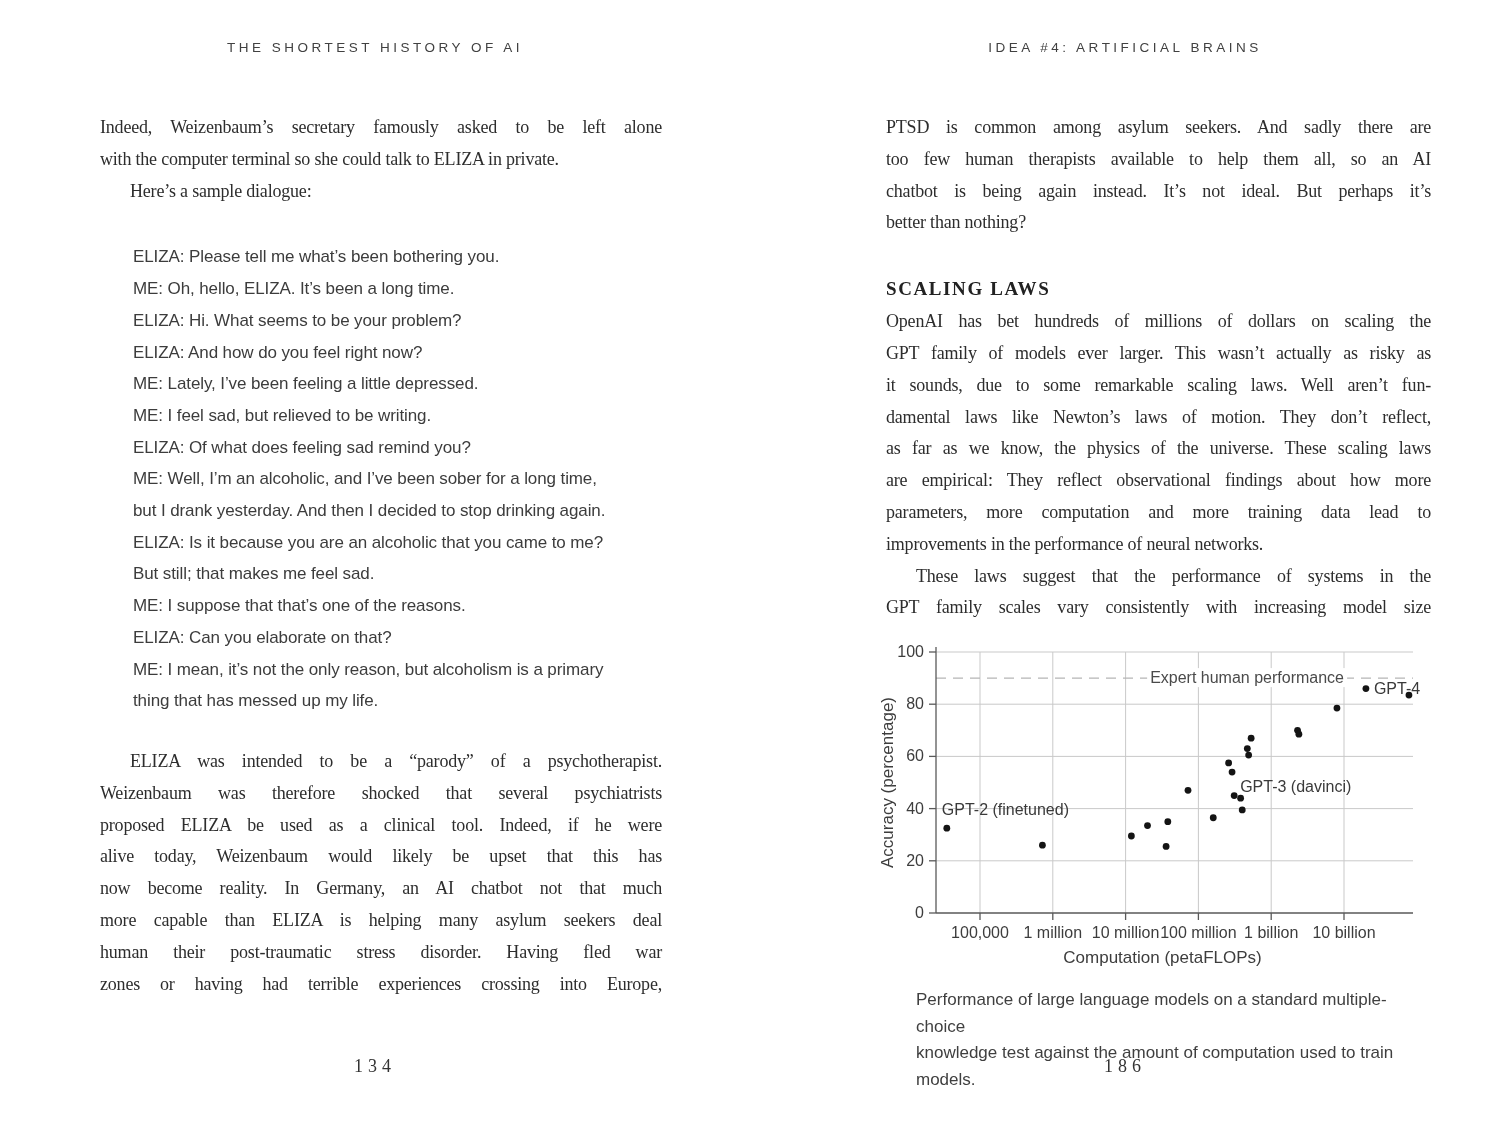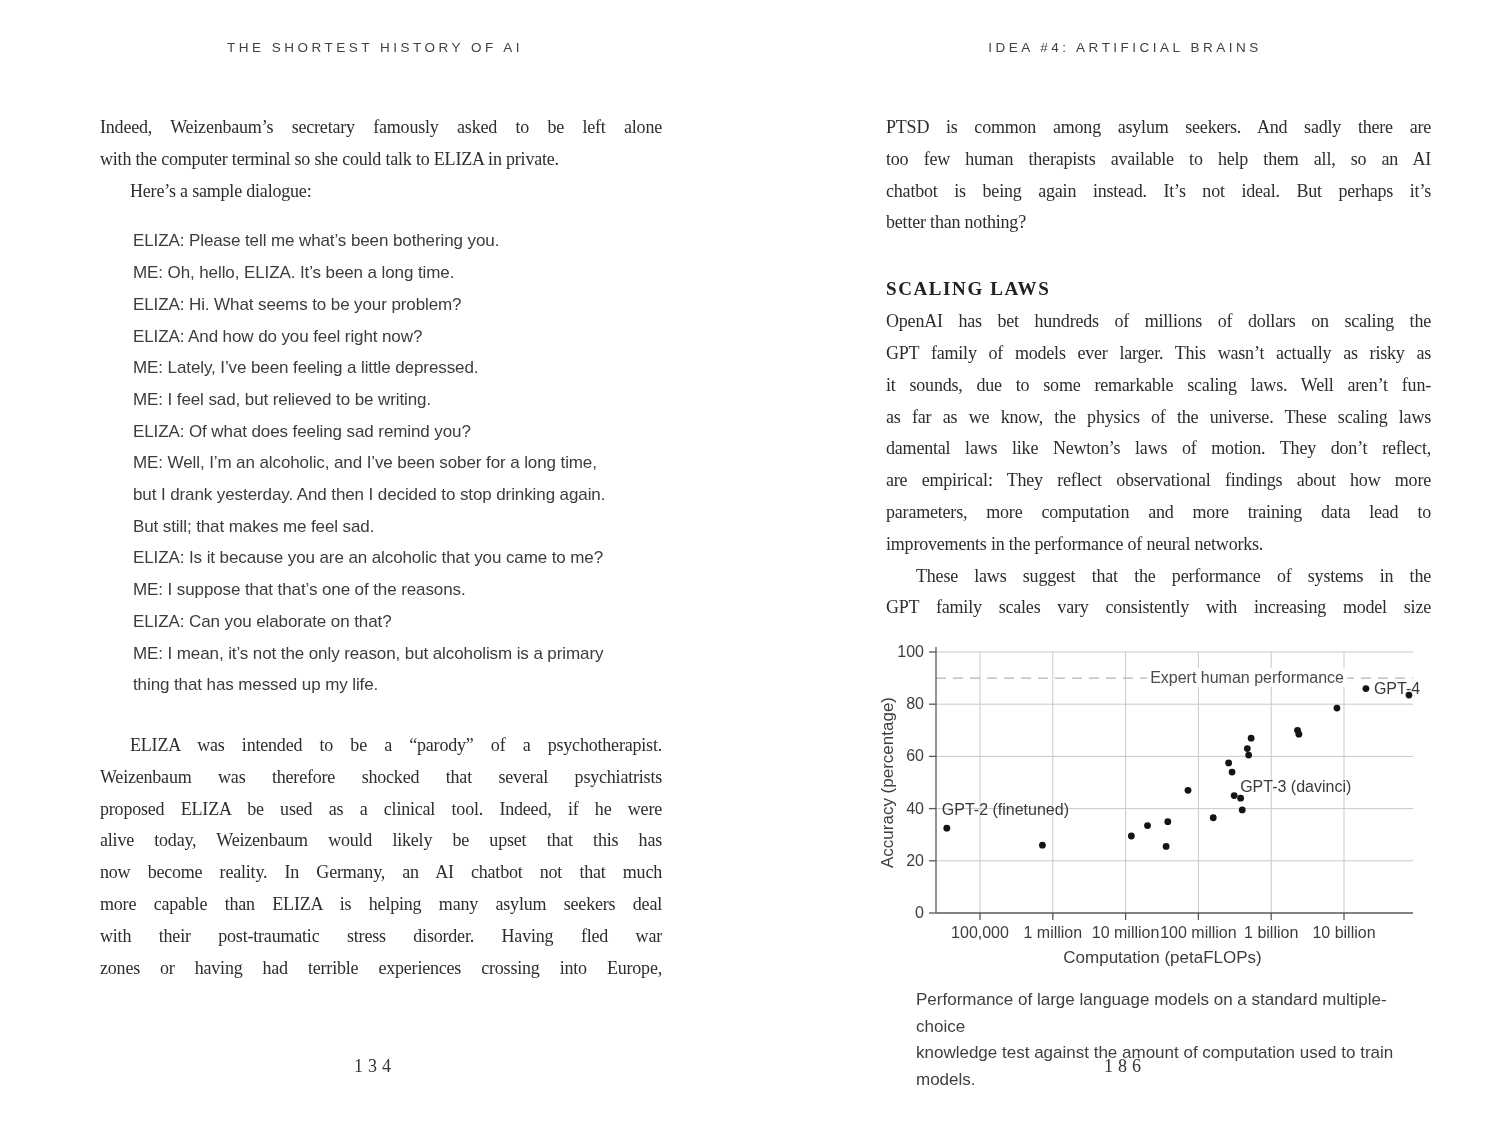--- a/index.html
+++ b/index.html
@@ -15,21 +15,21 @@
     font-size:18px;letter-spacing:5px;color:#333;}
   .content{position:absolute;top:112px;}
   #page-left .content{left:100px;width:562px;}
   #page-right .content{left:108px;width:545px;margin-left:28px;}
   .body-block{font-size:18px;line-height:31.8px;letter-spacing:-0.2px;}
   .tline{min-height:31.8px;}
   .tline.just{text-align:justify;text-align-last:justify;}
   .tline.ind{text-indent:30px;}
   .dialogue{font-family:"Liberation Sans", sans-serif;font-size:17px;
     line-height:31.7px;letter-spacing:-0.1px;color:#3c3c3c;
-    margin-left:33px;margin-top:18px;width:520px;}
+    margin-left:33px;margin-top:34px;width:520px;}
   .dialogue .tline{min-height:31.7px;}
   #para2-left{margin-top:29px;}
   .section-heading{font-size:19px;font-weight:bold;letter-spacing:1.6px;
     color:#222;margin-top:37px;margin-bottom:4px;line-height:26px;}
   #chart-wrap{margin-top:14px;margin-left:-13px;}
   .caption{font-family:"Liberation Sans", sans-serif;font-size:17px;
     line-height:26.5px;color:#3f3f3f;margin-left:30px;margin-top:0px;}
   .caption .tline{min-height:26.5px;}
   svg text{font-family:"Liberation Sans", sans-serif;}
 </style>
@@ -49,57 +49,57 @@
     <div class="dialogue">
         <div class="tline">ELIZA: Please tell me what’s been bothering you.</div>
         <div class="tline">ME: Oh, hello, ELIZA. It’s been a long time.</div>
         <div class="tline">ELIZA: Hi. What seems to be your problem?</div>
         <div class="tline">ELIZA: And how do you feel right now?</div>
         <div class="tline">ME: Lately, I’ve been feeling a little depressed.</div>
         <div class="tline">ME: I feel sad, but relieved to be writing.</div>
         <div class="tline">ELIZA: Of what does feeling sad remind you?</div>
         <div class="tline">ME: Well, I’m an alcoholic, and I’ve been sober for a long time,</div>
         <div class="tline">but I drank yesterday. And then I decided to stop drinking again.</div>
+        <div class="tline">ELIZA: Is it because you are an alcoholic that you came to me?</div>
         <div class="tline">But still; that makes me feel sad.</div>
-        <div class="tline">ELIZA: Is it because you are an alcoholic that you came to me?</div>
         <div class="tline">ME: I suppose that that’s one of the reasons.</div>
         <div class="tline">ELIZA: Can you elaborate on that?</div>
         <div class="tline">ME: I mean, it’s not the only reason, but alcoholism is a primary</div>
         <div class="tline">thing that has messed up my life.</div>
       </div>
     <div class="body-block" id="para2-left">
         <div class="tline just ind">ELIZA was intended to be a “parody” of a psychotherapist.</div>
         <div class="tline just">Weizenbaum was therefore shocked that several psychiatrists</div>
         <div class="tline just">proposed ELIZA be used as a clinical tool. Indeed, if he were</div>
         <div class="tline just">alive today, Weizenbaum would likely be upset that this has</div>
         <div class="tline just">now become reality. In Germany, an AI chatbot not that much</div>
         <div class="tline just">more capable than ELIZA is helping many asylum seekers deal</div>
-        <div class="tline just">with their post-traumatic stress disorder. Having fled war</div>
+        <div class="tline just">human their post-traumatic stress disorder. Having fled war</div>
         <div class="tline just">zones or having had terrible experiences crossing into Europe,</div>
       </div>
   </div>
   <div class="page-number">134</div>
 </div>
 
 <div class="page" id="page-right">
   <div class="running-head">IDEA #4: ARTIFICIAL BRAINS</div>
   <div class="content">
     <div class="body-block">
         <div class="tline just">PTSD is common among asylum seekers. And sadly there are</div>
         <div class="tline just">too few human therapists available to help them all, so an AI</div>
         <div class="tline just">chatbot is being again instead. It’s not ideal. But perhaps it’s</div>
         <div class="tline">better than nothing?</div>
       </div>
     <div class="section-heading">SCALING LAWS</div>
     <div class="body-block">
         <div class="tline just">OpenAI has bet hundreds of millions of dollars on scaling the</div>
         <div class="tline just">GPT family of models ever larger. This wasn’t actually as risky as</div>
         <div class="tline just">it sounds, due to some remarkable scaling laws. Well aren’t fun-</div>
+        <div class="tline just">damental laws like Newton’s laws of motion. They don’t reflect,</div>
         <div class="tline just">as far as we know, the physics of the universe. These scaling laws</div>
-        <div class="tline just">damental laws like Newton’s laws of motion. They don’t reflect,</div>
         <div class="tline just">are empirical: They reflect observational findings about how more</div>
         <div class="tline just">parameters, more computation and more training data lead to</div>
         <div class="tline">improvements in the performance of neural networks.</div>
       </div>
     <div class="body-block">
         <div class="tline just ind">These laws suggest that the performance of systems in the</div>
         <div class="tline just">GPT family scales vary consistently with increasing model size</div>
       </div>
     <div id="chart-wrap">
       <svg id="chart-svg" width="555" height="345">

